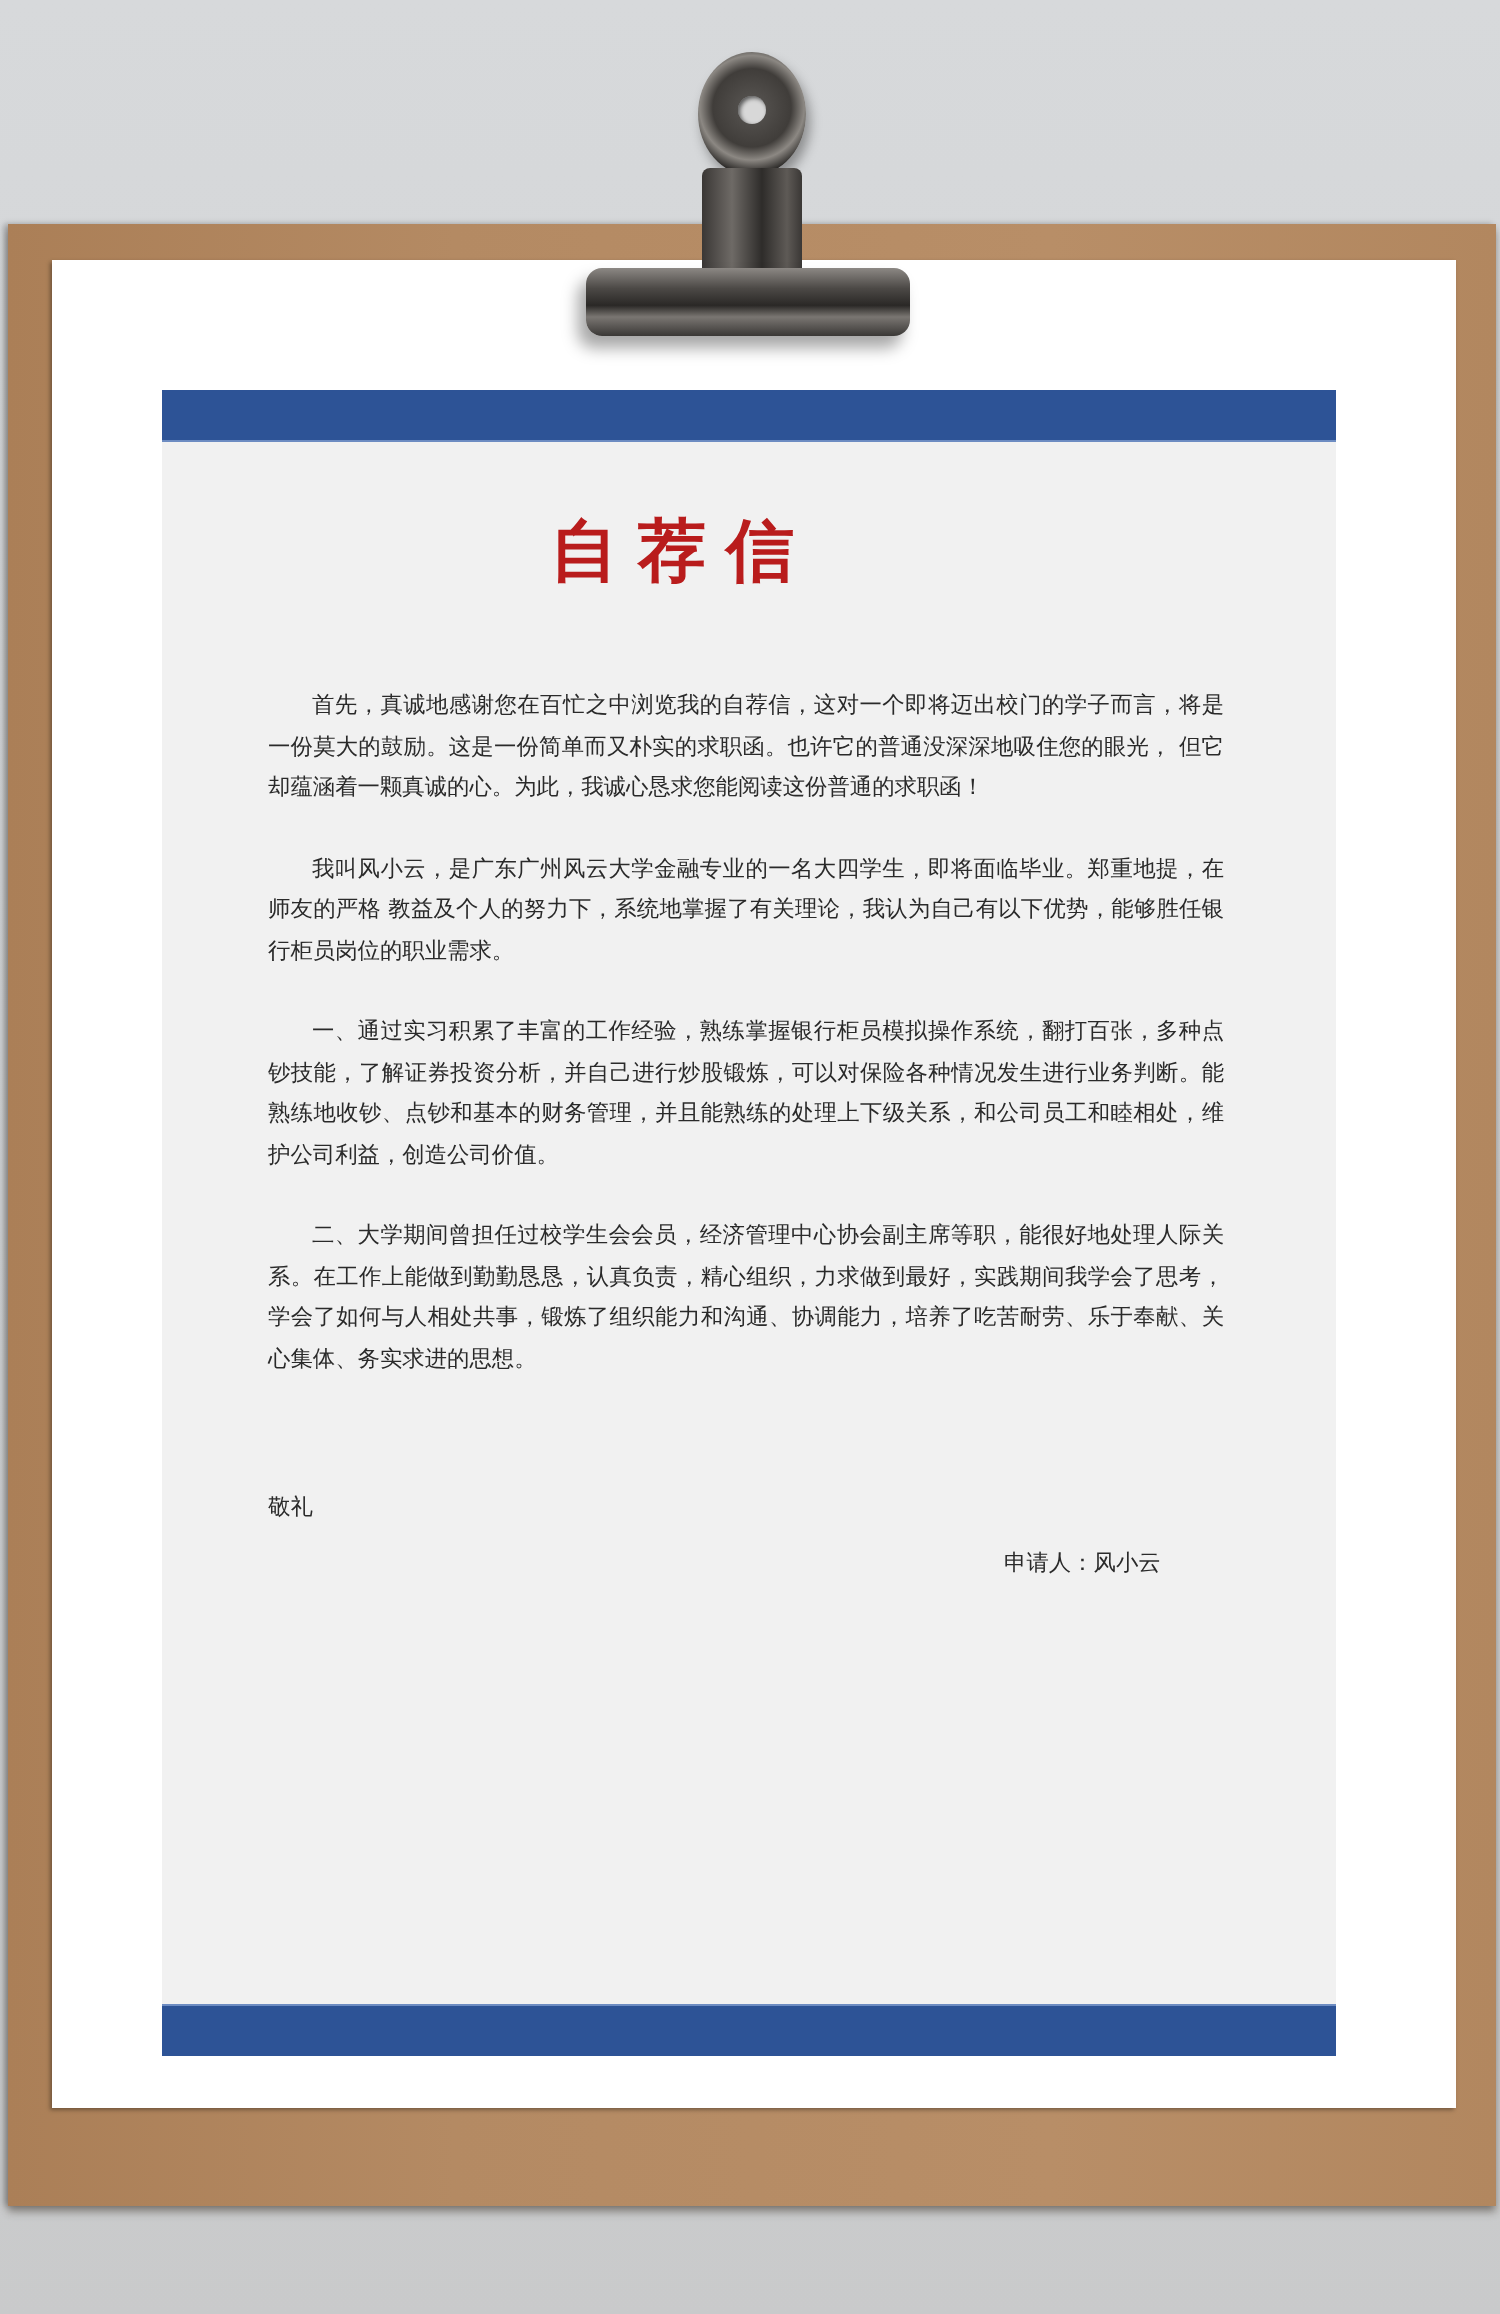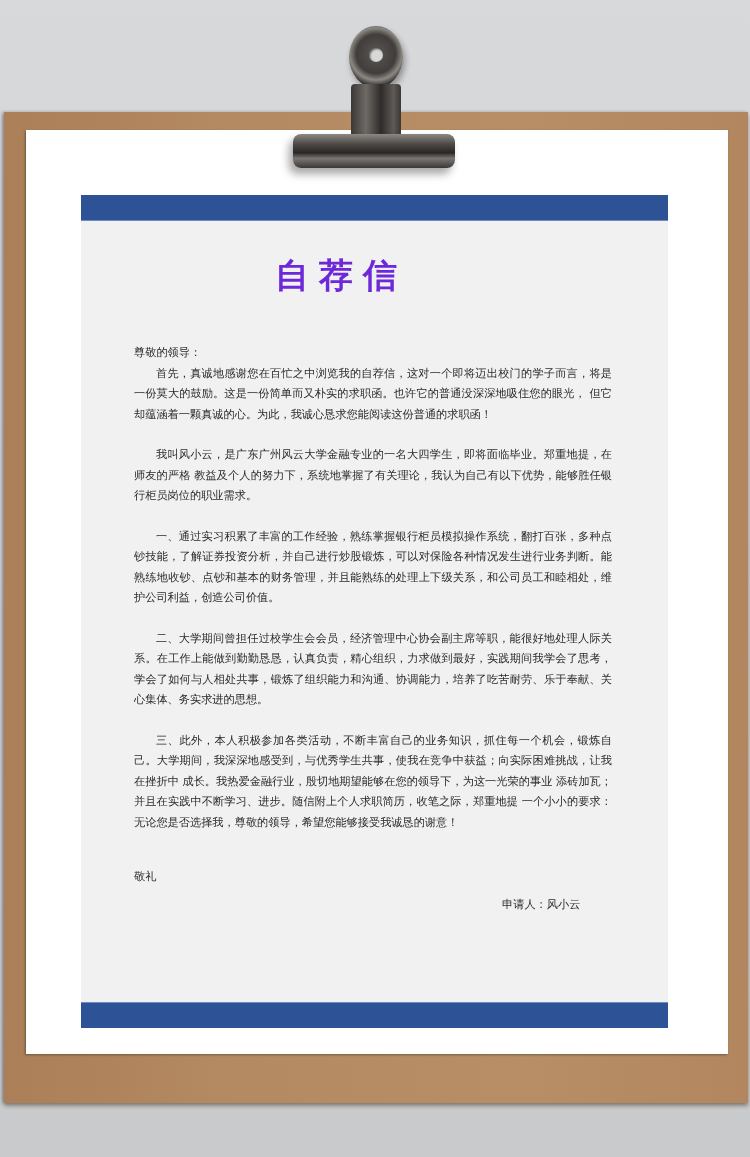--- a/index.html
+++ b/index.html
@@ -23,21 +23,21 @@
     border-bottom: 1px solid #6d8cc2;
   }
   .bar.top { top: 195px; }
   .bar.bottom { top: 1002px; border-top: 1px solid #6d8cc2; border-bottom: none; }
   .content {
     position: absolute; left: 81px; top: 221px; width: 587px; height: 781px;
     background: #f1f1f1;
   }
   .title {
     position: absolute; left: 0; top: 32px; width: 520px; text-align: center;
-    font-size: 34px; font-weight: bold; color: #6d28d9; letter-spacing: 10px;
+    font-size: 34px; font-weight: bold; color: #b91c1c; letter-spacing: 10px;
     font-family: "DejaVu Sans", sans-serif;
   }
   .body-text {
     position: absolute; left: 53px; top: 122px; width: 478px;
     font-size: 11.2px; color: #2a2a2a; line-height: 20.5px;
   }
   .body-text p { margin: 0; text-align: justify; }
   .indent { text-indent: 22px; }
   .gap { height: 20px; }
   .closing-row { position: relative; height: 20px; }
@@ -67,30 +67,28 @@
 </head>
 <body>
 
 <div class="board"></div>
 <div class="paper"></div>
 <div class="bar top"></div>
 
 <div class="content">
   <div class="title">自荐信</div>
   <div class="body-text">
-    <p>尊敬的领导：</p>
     <p class="indent">首先，真诚地感谢您在百忙之中浏览我的自荐信，这对一个即将迈出校门的学子而言，将是一份莫大的鼓励。这是一份简单而又朴实的求职函。也许它的普通没深深地吸住您的眼光， 但它却蕴涵着一颗真诚的心。为此，我诚心恳求您能阅读这份普通的求职函！</p>
     <div class="gap"></div>
     <p class="indent">我叫风小云，是广东广州风云大学金融专业的一名大四学生，即将面临毕业。郑重地提，在师友的严格 教益及个人的努力下，系统地掌握了有关理论，我认为自己有以下优势，能够胜任银行柜员岗位的职业需求。</p>
     <div class="gap"></div>
     <p class="indent">一、通过实习积累了丰富的工作经验，熟练掌握银行柜员模拟操作系统，翻打百张，多种点钞技能，了解证券投资分析，并自己进行炒股锻炼，可以对保险各种情况发生进行业务判断。能熟练地收钞、点钞和基本的财务管理，并且能熟练的处理上下级关系，和公司员工和睦相处，维护公司利益，创造公司价值。</p>
     <div class="gap"></div>
     <p class="indent"> 二、大学期间曾担任过校学生会会员，经济管理中心协会副主席等职，能很好地处理人际关系。在工作上能做到勤勤恳恳，认真负责，精心组织，力求做到最好，实践期间我学会了思考，学会了如何与人相处共事，锻炼了组织能力和沟通、协调能力，培养了吃苦耐劳、乐于奉献、关心集体、务实求进的思想。</p>
     <div class="gap"></div>
-    <p class="indent">三、此外，本人积极参加各类活动，不断丰富自己的业务知识，抓住每一个机会，锻炼自己。大学期间，我深深地感受到，与优秀学生共事，使我在竞争中获益；向实际困难挑战，让我在挫折中 成长。我热爱金融行业，殷切地期望能够在您的领导下，为这一光荣的事业 添砖加瓦；并且在实践中不断学习、进步。随信附上个人求职简历，收笔之际，郑重地提 一个小小的要求：无论您是否选择我，尊敬的领导，希望您能够接受我诚恳的谢意！</p>
     <div class="gap"></div>
     <div class="gap" style="height:14px"></div>
     <div class="closing-row">
       <span>敬礼</span>
       <span class="applicant">申请人：风小云</span>
     </div>
   </div>
 </div>
 
 <div class="bar bottom"></div>

